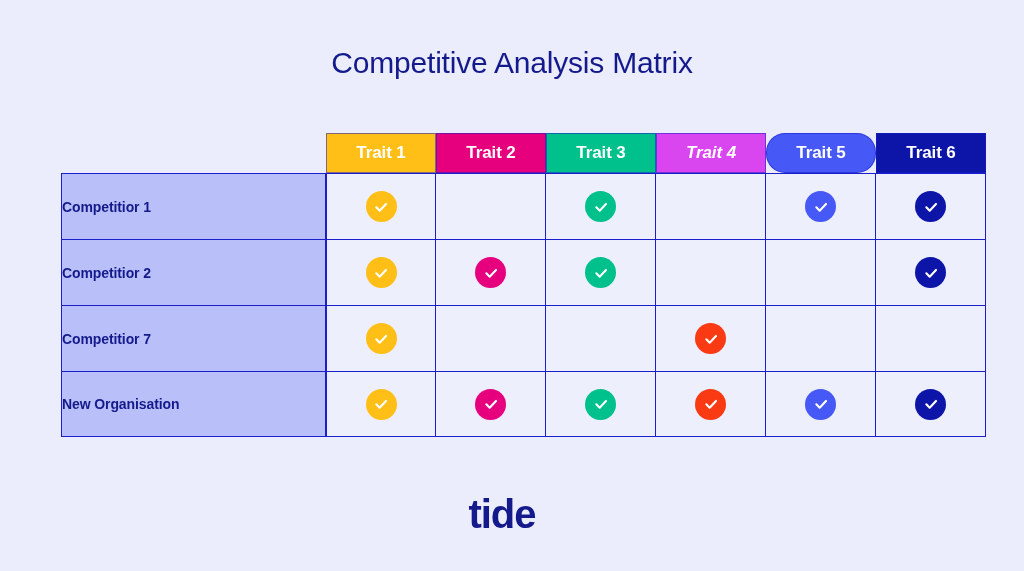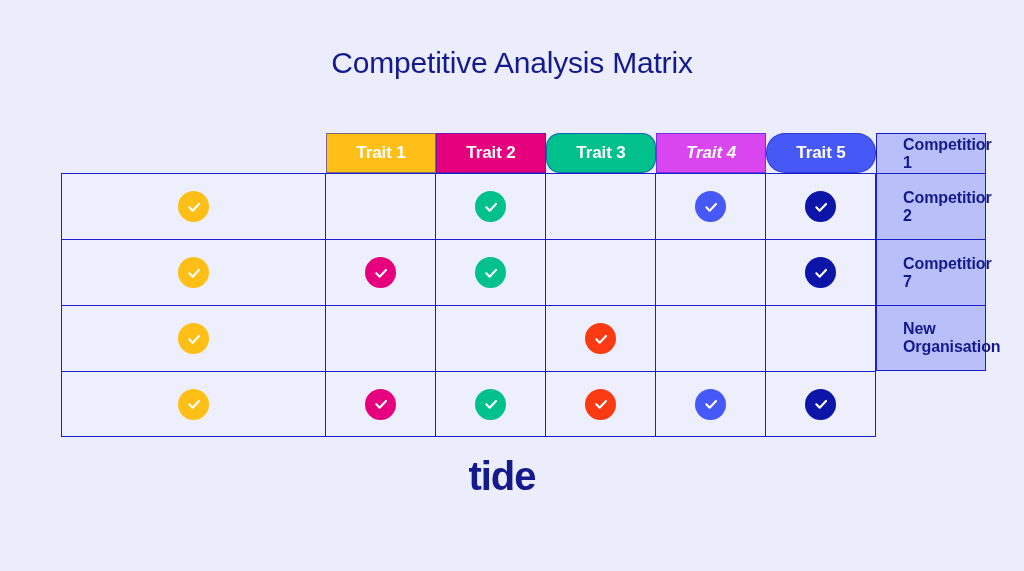--- a/index.html
+++ b/index.html
@@ -57,24 +57,23 @@
     letter-spacing: -0.1px;
     box-sizing: border-box;
     border: 1px solid rgba(26,31,203,0.55);
   }
 
   
   .row-label {
     background: #B9BFF8;
     display: flex;
     align-items: center;
-    padding-left: 26px;
     box-sizing: border-box;
     color: #141A8C;
-    font-size: 16px;
+    font-size: 14px;
     font-weight: bold;
     letter-spacing: -0.1px;
     border: 1.5px solid #1A1FCB;
     border-bottom: 0;
   }
   .matrix-grid .row-label.last-row {
     border-bottom: 1.5px solid #1A1FCB;
   }
 
   
@@ -110,21 +109,21 @@
     display: block;
   }
   .check-empty {
     width: 31px;
     height: 31px;
   }
 
   
   #brand-logo {
     position: absolute;
-    top: 454px;
+    top: 492px;
     left: 0;
     width: 1004px;
     text-align: center;
     font-size: 40px;
     font-weight: bold;
     color: #141A8C;
     letter-spacing: -1px;
   }
 </style>
 </head>
@@ -134,29 +133,32 @@
 
 <div id="matrix">
   <div class="matrix-grid" id="matrix-grid">
       <div class="corner-cell"></div>
       <div class="trait-header" style="background: rgb(255, 191, 22);">
         <span>Trait 1</span>
       </div>
       <div class="trait-header" style="background: rgb(230, 0, 126);">
         <span>Trait 2</span>
       </div>
-      <div class="trait-header" style="background: rgb(0, 192, 139); border-radius: 14px;">
+      <div class="trait-header" style="background: rgb(0, 192, 139);">
         <span>Trait 3</span>
       </div>
       <div class="trait-header" style="background: #d946ef; font-style: italic;">
         <span>Trait 4</span>
       </div>
       <div class="trait-header" style="background: rgb(70, 88, 245); border-radius: 19px;">
         <span>Trait 5</span>
       </div>
+      <div class="trait-header" style="background: rgb(12, 21, 168);">
+        <span>Trait 6</span>
+      </div>
       <div class="row-label">
         <span>Competitior 1</span>
       </div>
       <div class="data-cell first-col">
         <div class="check-badge" style="background: rgb(255, 191, 22);">
           <svg viewBox="0 0 24 24" aria-hidden="true">
             <path d="M5 12.5 L10 17.5 L19.5 7.5" fill="none" stroke="#ffffff" stroke-width="3.2" stroke-linecap="round" stroke-linejoin="round"></path>
           </svg>
         </div>
       </div>

